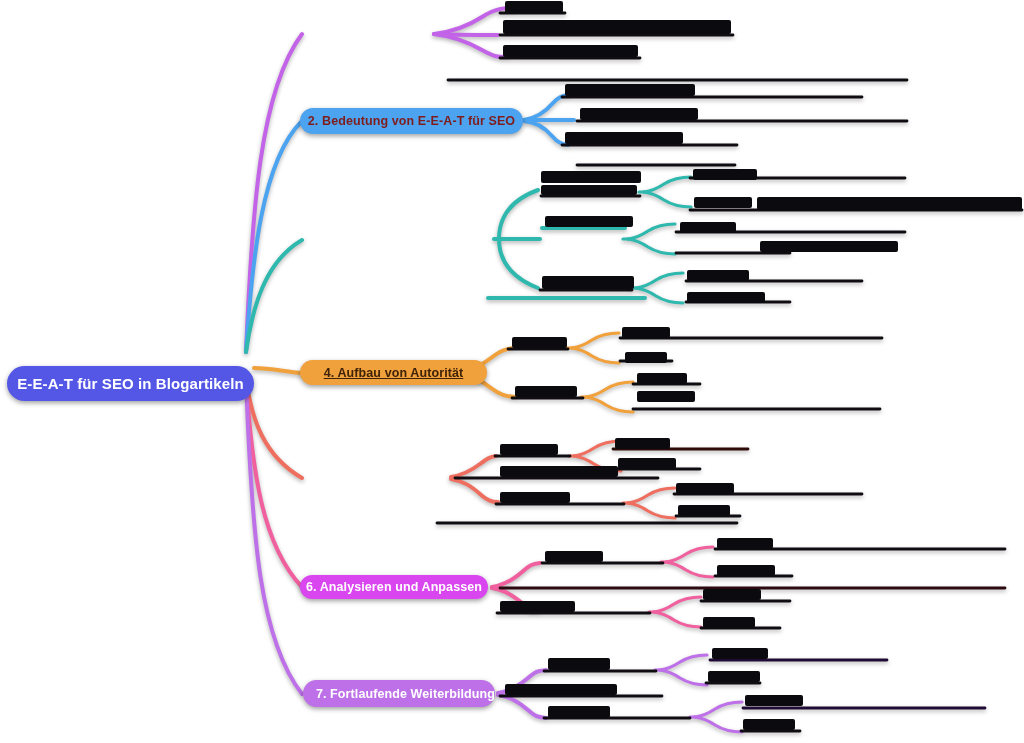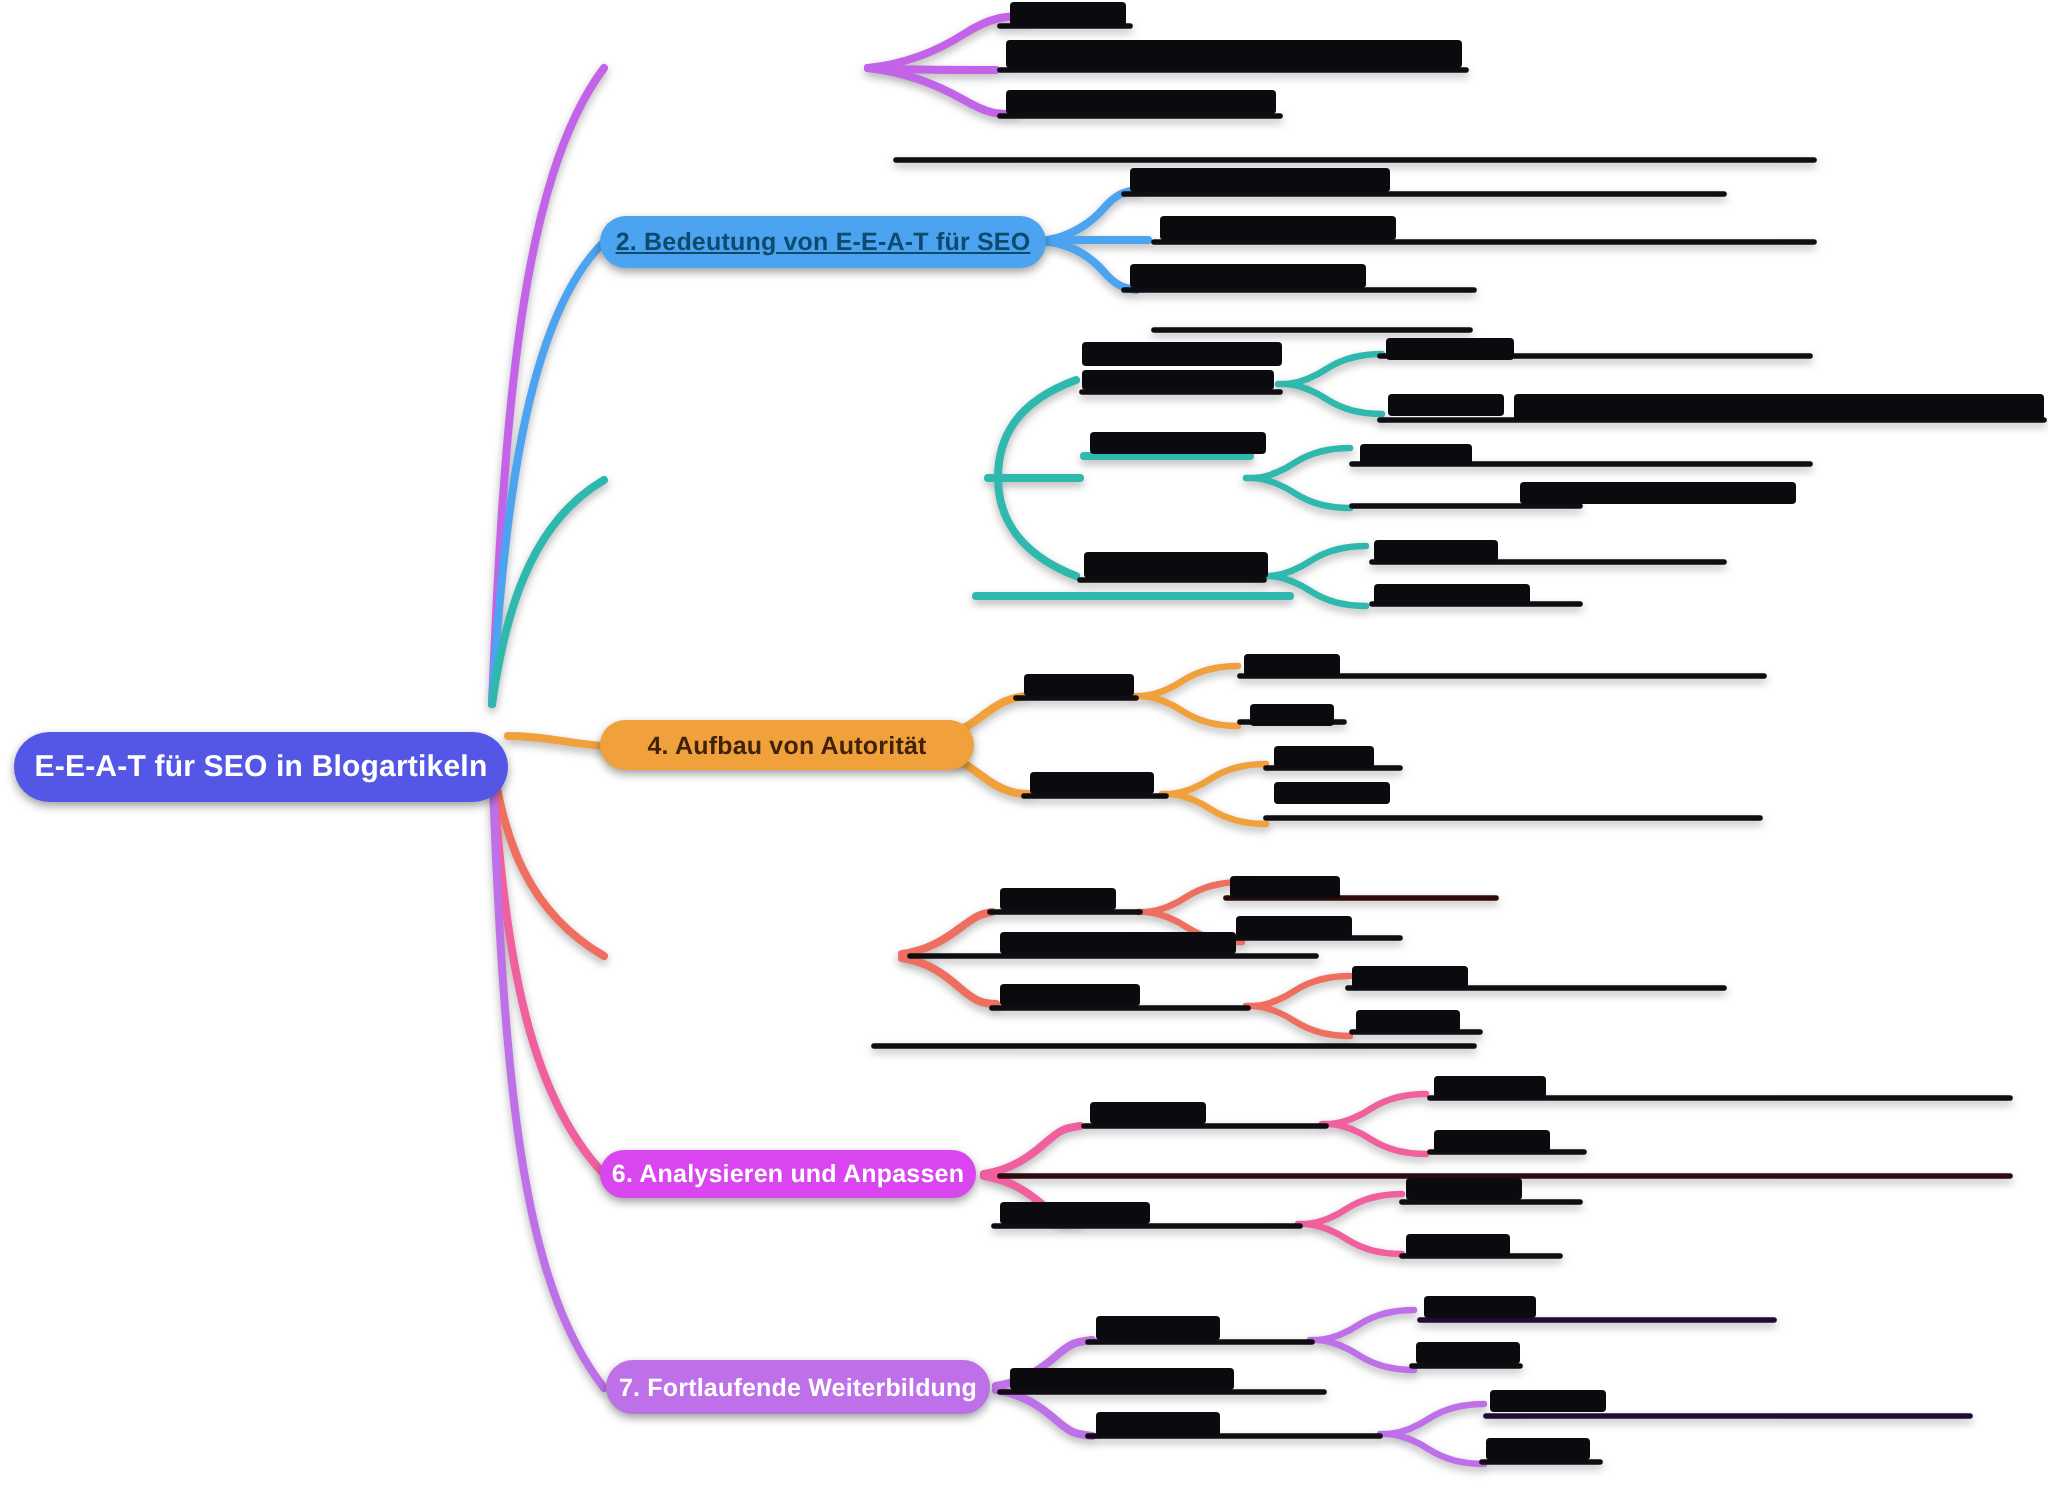--- a/index.html
+++ b/index.html
@@ -12,24 +12,24 @@
     border-radius:20px;
     font-weight:600;font-size:12.5px;letter-spacing:.1px;
     white-space:nowrap;
     box-shadow:0 2px 5px rgba(0,0,0,.38);
     cursor:pointer;
   }
   .pill-center{left:7px;top:348px;width:247px;height:35px;font-size:15px;font-weight:700;border-radius:18px;}
   .pill-1{left:303px;top:21px;width:129px;height:27px;}
   .pill-2{left:300px;top:108px;width:223px;height:26px;}
   .pill-3{left:302px;top:228px;width:191px;height:25px;}
-  .pill-4{left:300px;top:360px;width:187px;height:25px;}
+  .pill-4{left:300px;top:360px;width:187px;height:25px;text-decoration:underline;}
   .pill-5{left:302px;top:466px;width:146px;height:25px;}
   .pill-6{left:300px;top:575px;width:188px;height:24px;}
-  .pill-7{left:303px;top:680px;width:192px;height:27px;}
+  .pill-7{left:303px;top:680px;width:192px;height:27px;justify-content:flex-end;}
   .bar{position:absolute;background:#0B0A0E;border-radius:2px;}
   svg .wire{fill:none;stroke-linecap:round;stroke-linejoin:round;}
   svg{filter:drop-shadow(0 2px 2px rgba(0,0,0,.30));}
 </style>
 </head>
 <body>
 
 <div id="stage">
   <svg id="wires" width="1024" height="743">
       <path d="M246,352 C252,210 260,90 302,34" stroke="#C263E8" stroke-width="4" class="wire"></path>
@@ -132,21 +132,21 @@
       <path d="M706,683 L760,683" stroke="#100D12" stroke-width="2.8" class="wire"></path>
       <path d="M500,696 L662,696" stroke="#100D12" stroke-width="2.8" class="wire"></path>
       <path d="M544,718 L690,718" stroke="#100D12" stroke-width="2.8" class="wire"></path>
       <path d="M743,708 L985,708" stroke="#1F0B33" stroke-width="2.8" class="wire"></path>
       <path d="M741,731 L800,731" stroke="#100D12" stroke-width="2.8" class="wire"></path>
     </svg>
 
   <div class="pill pill-center" style="background: rgb(84, 87, 230); color: rgb(255, 255, 255); margin-top: 18px;">
     <span>E-E-A-T für SEO in Blogartikeln</span>
   </div>
-  <div class="pill pill-2" style="background: rgb(76, 163, 240); color: #0c4a6e; text-decoration: underline;">
+  <div class="pill pill-2" style="background: rgb(76, 163, 240); color: #7f1d1d;">
     <span>2. Bedeutung von E-E-A-T für SEO</span>
   </div>
   <div class="pill pill-4" style="background: rgb(241, 161, 59); color: rgb(63, 34, 8);">
     <span>4. Aufbau von Autorität</span>
   </div>
   <div class="pill pill-6" style="background: #d946ef; color: rgb(255, 255, 255);">
     <span>6. Analysieren und Anpassen</span>
   </div>
   <div class="pill pill-7" style="background: rgb(190, 112, 232); color: rgb(255, 255, 255);">
     <span>7. Fortlaufende Weiterbildung</span>

